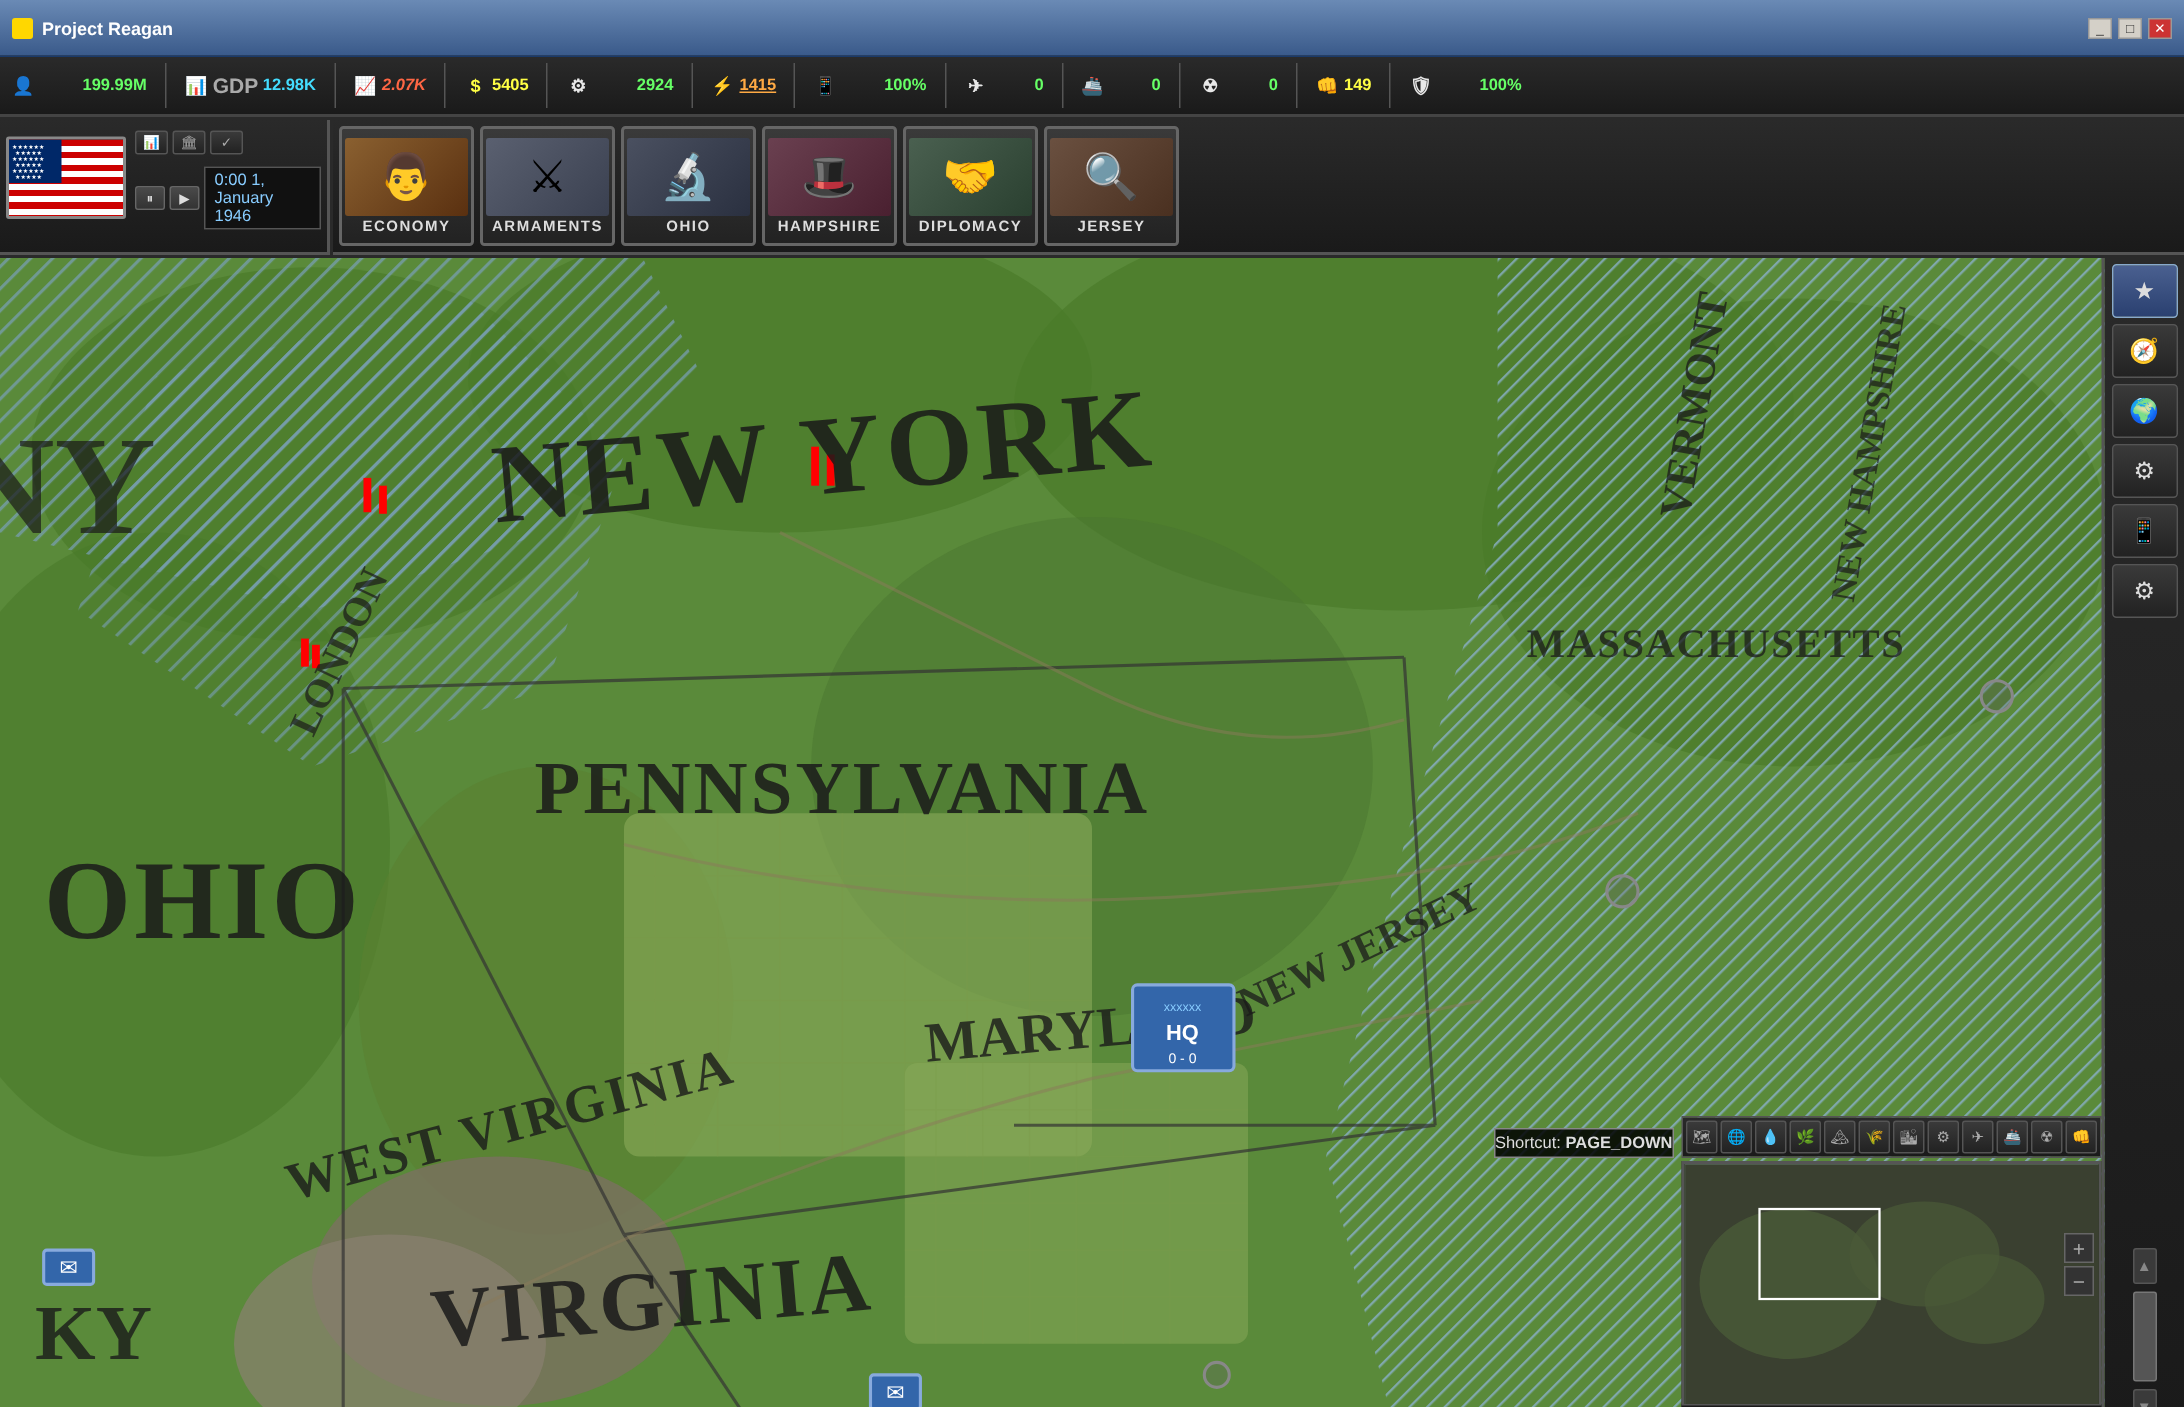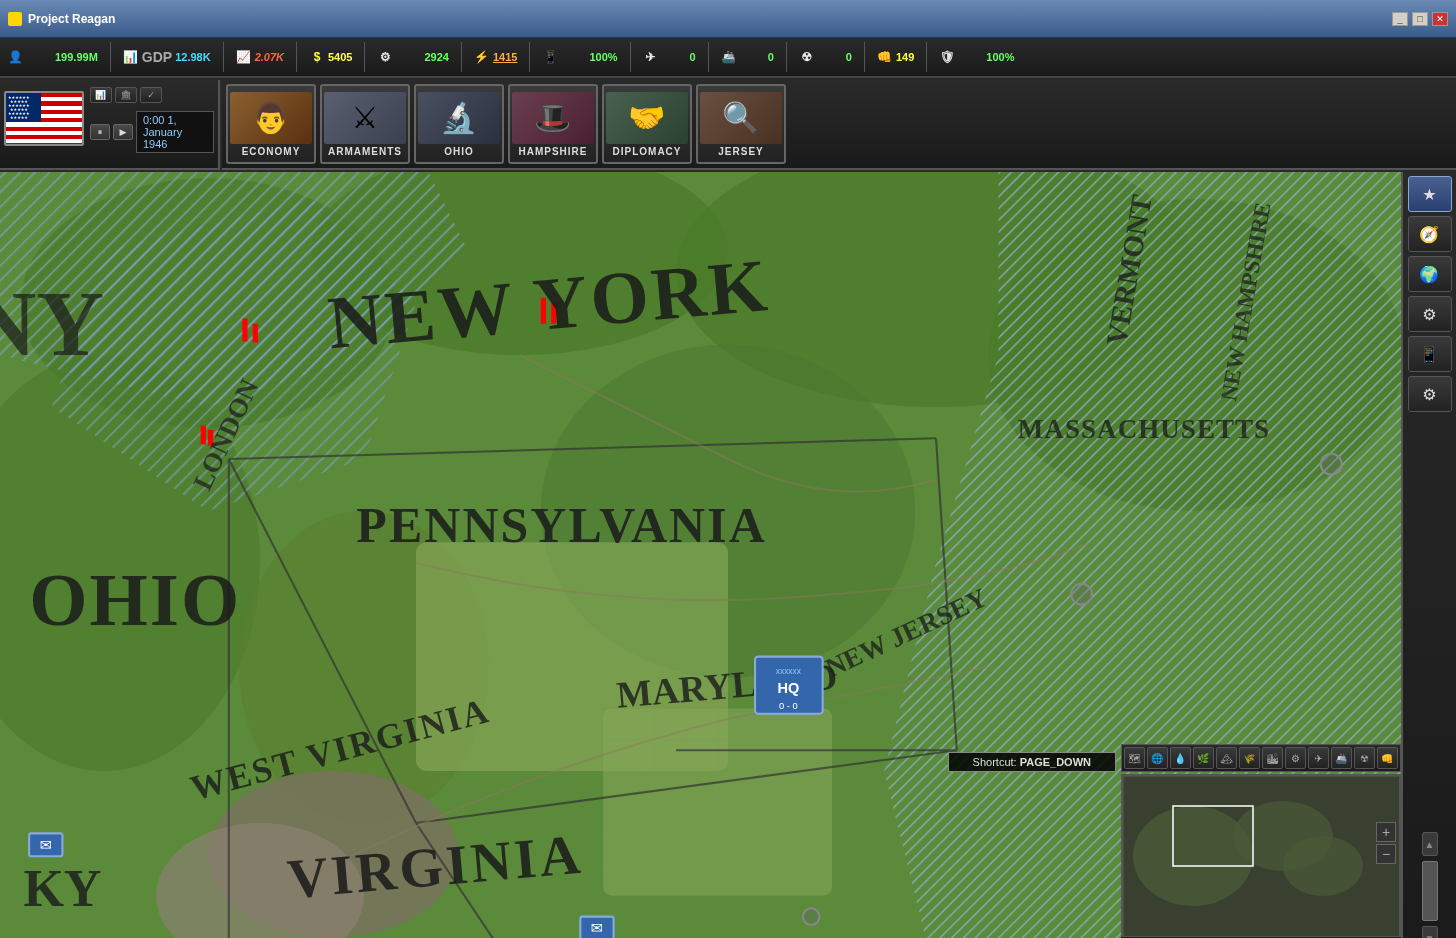--- a/index.html
+++ b/index.html
@@ -325,21 +325,21 @@
 
     
     #shortcut-tooltip {
       position: absolute;
       bottom: 182px;
       right: 340px;
       background: rgba(0,0,0,0.85);
       border: 1px solid #888;
       color: #ddd;
       font-size: 11px;
-      padding: 3px 24px;
+      padding: 3px 0;
       z-index: 202;
     }
 
     
     #right-sidebar {
       position: absolute;
       top: 134px;
       right: 0;
       width: 55px;
       bottom: 0;

